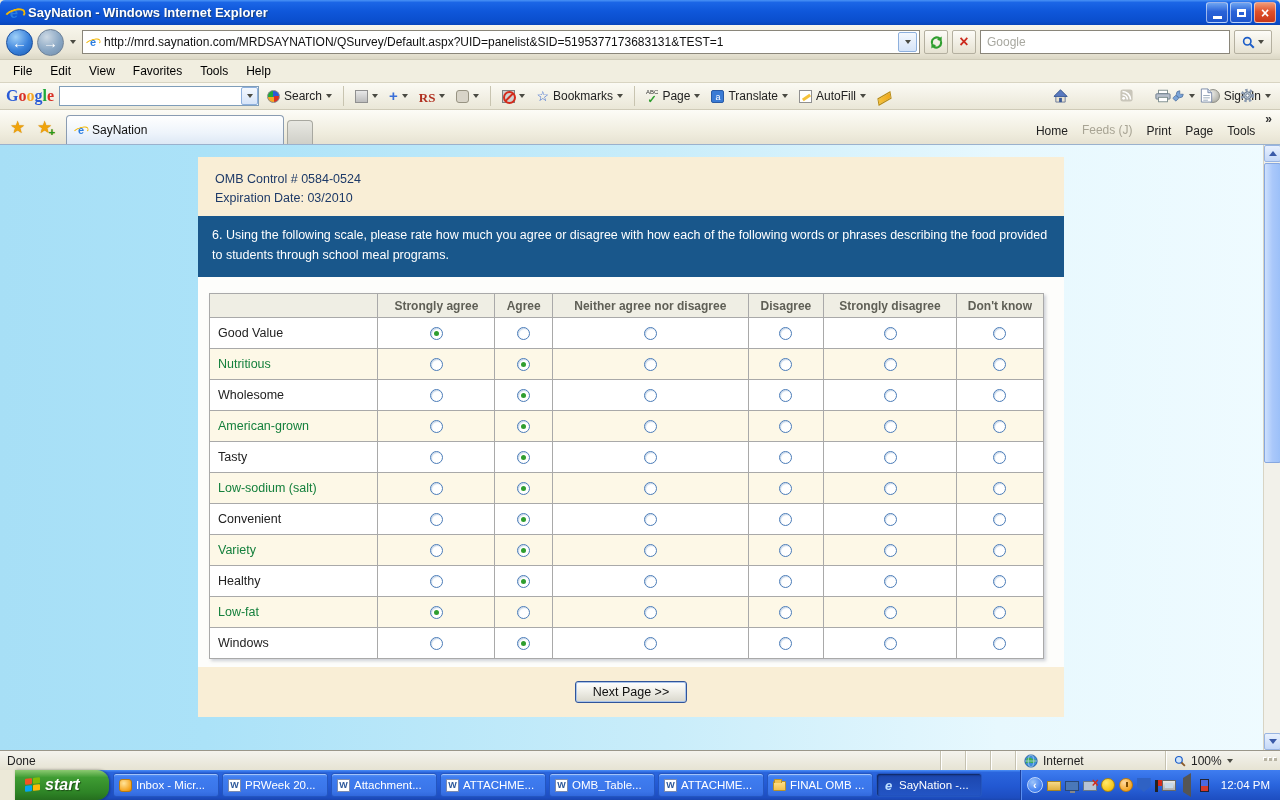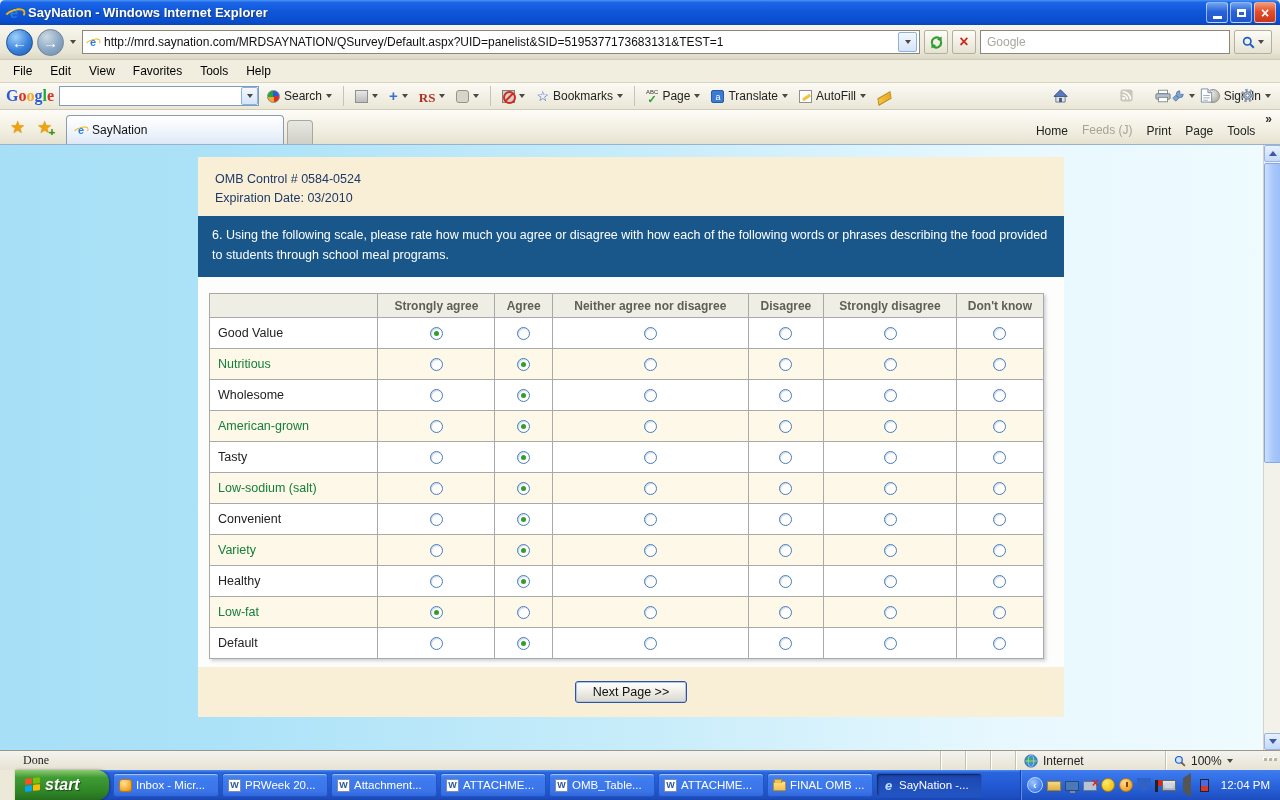--- a/index.html
+++ b/index.html
@@ -128,21 +128,21 @@
     background:linear-gradient(180deg,#e9f1fe,#c4d8f8);display:flex;align-items:center;justify-content:center;}
   .sb-up{top:0;} .sb-down{bottom:0;}
   .tri-up{width:0;height:0;border-left:4px solid transparent;border-right:4px solid transparent;border-bottom:5px solid #3a5aa8;}
   .tri-down{width:0;height:0;border-left:4px solid transparent;border-right:4px solid transparent;border-top:5px solid #3a5aa8;}
   .sb-thumb{position:absolute;left:0;top:18px;width:17px;height:300px;border:1px solid #86a7e0;border-radius:2px;
     background:linear-gradient(90deg,#cde0fd,#aac8fa 50%,#9cc0f8);}
 
   
   .statusbar{height:20px;display:flex;align-items:center;background:linear-gradient(180deg,#f4f3ee,#e6e3d3);
     border-top:1px solid #9a968a;font-size:12px;color:#222;}
-  .sb-done{padding-left:23px;flex:1;font-family:Liberation Serif, serif;}
+  .sb-done{padding-left:7px;flex:1;}
   .sb-panel{height:100%;display:flex;align-items:center;gap:5px;padding:0 8px;border-left:1px solid #c5c1b0;box-shadow:inset 1px 0 0 #fff;}
   .sb-panel.empty{width:25px;padding:0;}
   .grip{display:flex;align-items:flex-end;gap:2px;padding:0 3px 3px 4px;}
   .grip i{width:3px;height:3px;background:#b8b4a4;box-shadow:-1px -1px 0 #fff;}
 
   
   .taskbar{height:30px;display:flex;align-items:stretch;
     background:linear-gradient(180deg,#4b8ff7 0%,#2a65dd 8%,#2258d2 55%,#1d4dc0 92%,#1a46b0 100%);margin-left:15px;}
   .start-btn{width:94px;display:flex;align-items:center;gap:5px;padding-left:10px;color:#fff;
     font-weight:bold;font-style:italic;font-size:16px;text-shadow:1px 1px 1px #1d4d17;
@@ -500,21 +500,21 @@
             <tr class="alt">
               <th>Low-fat</th>
               <td><span class="radio sel"></span></td>
               <td><span class="radio"></span></td>
               <td><span class="radio"></span></td>
               <td><span class="radio"></span></td>
               <td><span class="radio"></span></td>
               <td><span class="radio"></span></td>
             </tr>
             <tr>
-              <th>Default</th>
+              <th>Windows</th>
               <td><span class="radio"></span></td>
               <td><span class="radio sel"></span></td>
               <td><span class="radio"></span></td>
               <td><span class="radio"></span></td>
               <td><span class="radio"></span></td>
               <td><span class="radio"></span></td>
             </tr>
           </tbody>
       </table>
     </div>

